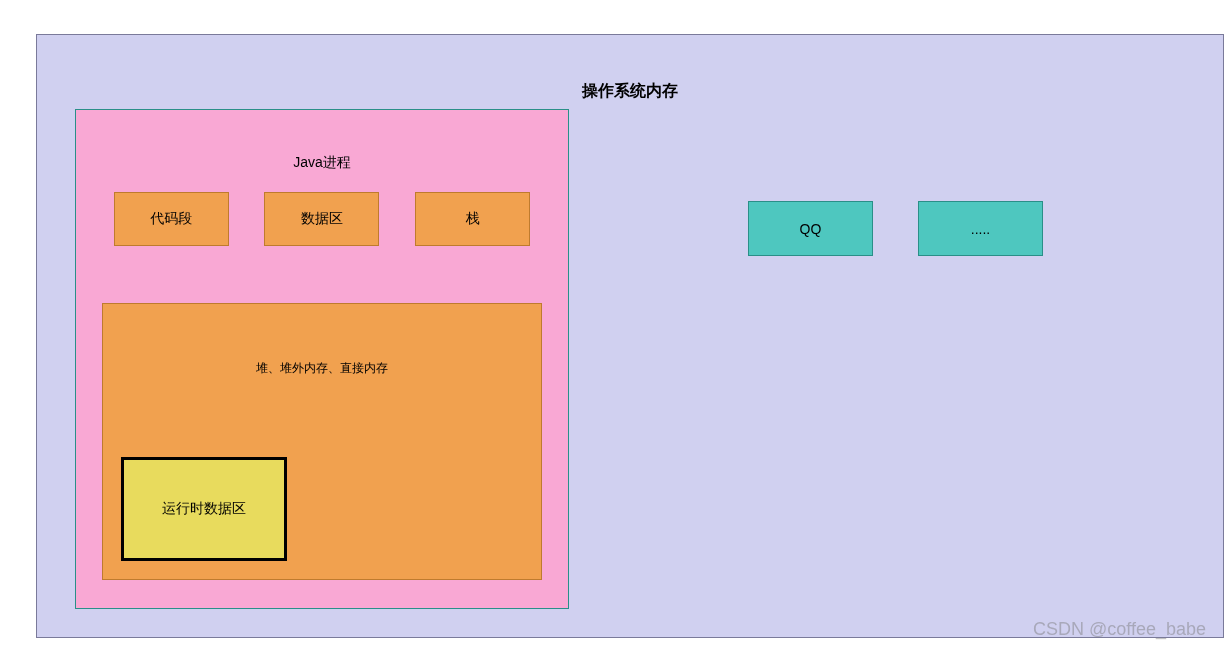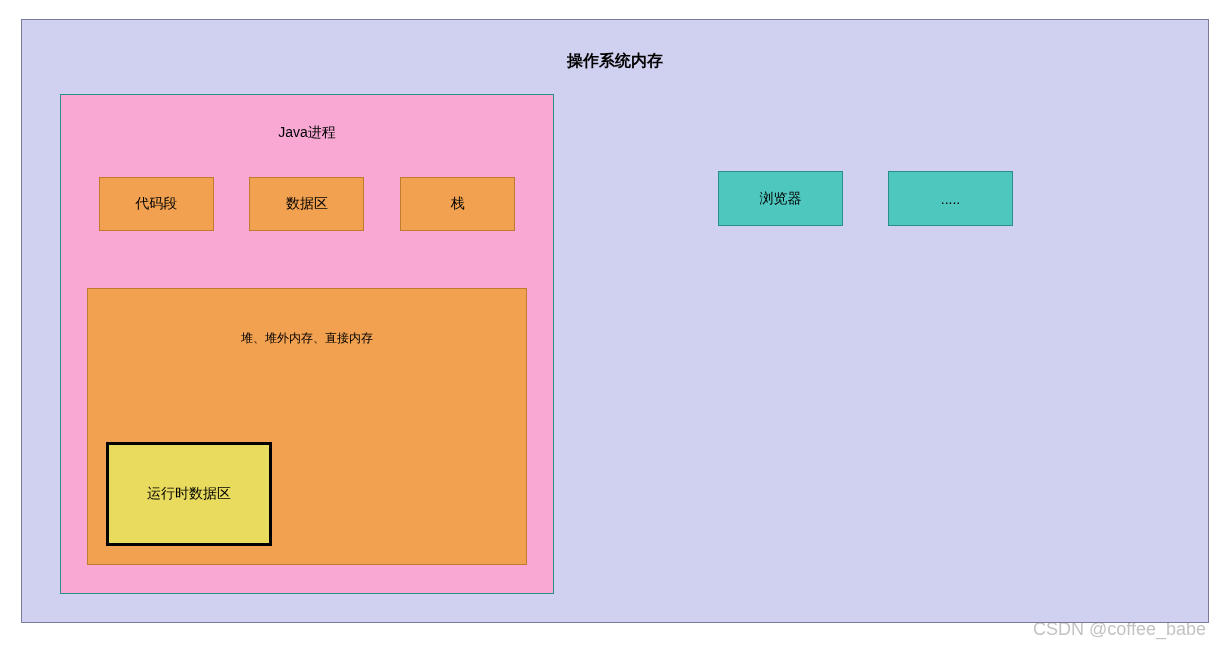--- a/index.html
+++ b/index.html
@@ -1,18 +1,18 @@
 <!DOCTYPE html>
 <html><head>
   <meta charset="utf-8">
   <style>
     * {
       box-sizing: border-box;
       margin: 0;
-      padding: 1px;
+      padding: 16px;
     }
     body {
       width: 1226px;
       height: 648px;
       background: #ffffff;
       font-family: "Microsoft YaHei", Arial, sans-serif;
       font-size: 14px;
       position: relative;
     }
     .os-memory {
@@ -142,18 +142,18 @@
       <div class="segment">栈</div>
     </div>
 
     <div class="heap-area">
       <div class="heap-title">堆、堆外内存、直接内存</div>
       <div class="runtime-data">运行时数据区</div>
     </div>
   </div>
 
   <div class="other-apps">
-    <div class="app-box">浏览器</div>
+    <div class="app-box">QQ</div>
     <div class="app-box">.....</div>
   </div>
 </div>
 
 <div class="watermark">CSDN @coffee_babe</div>
 
 </body></html>

